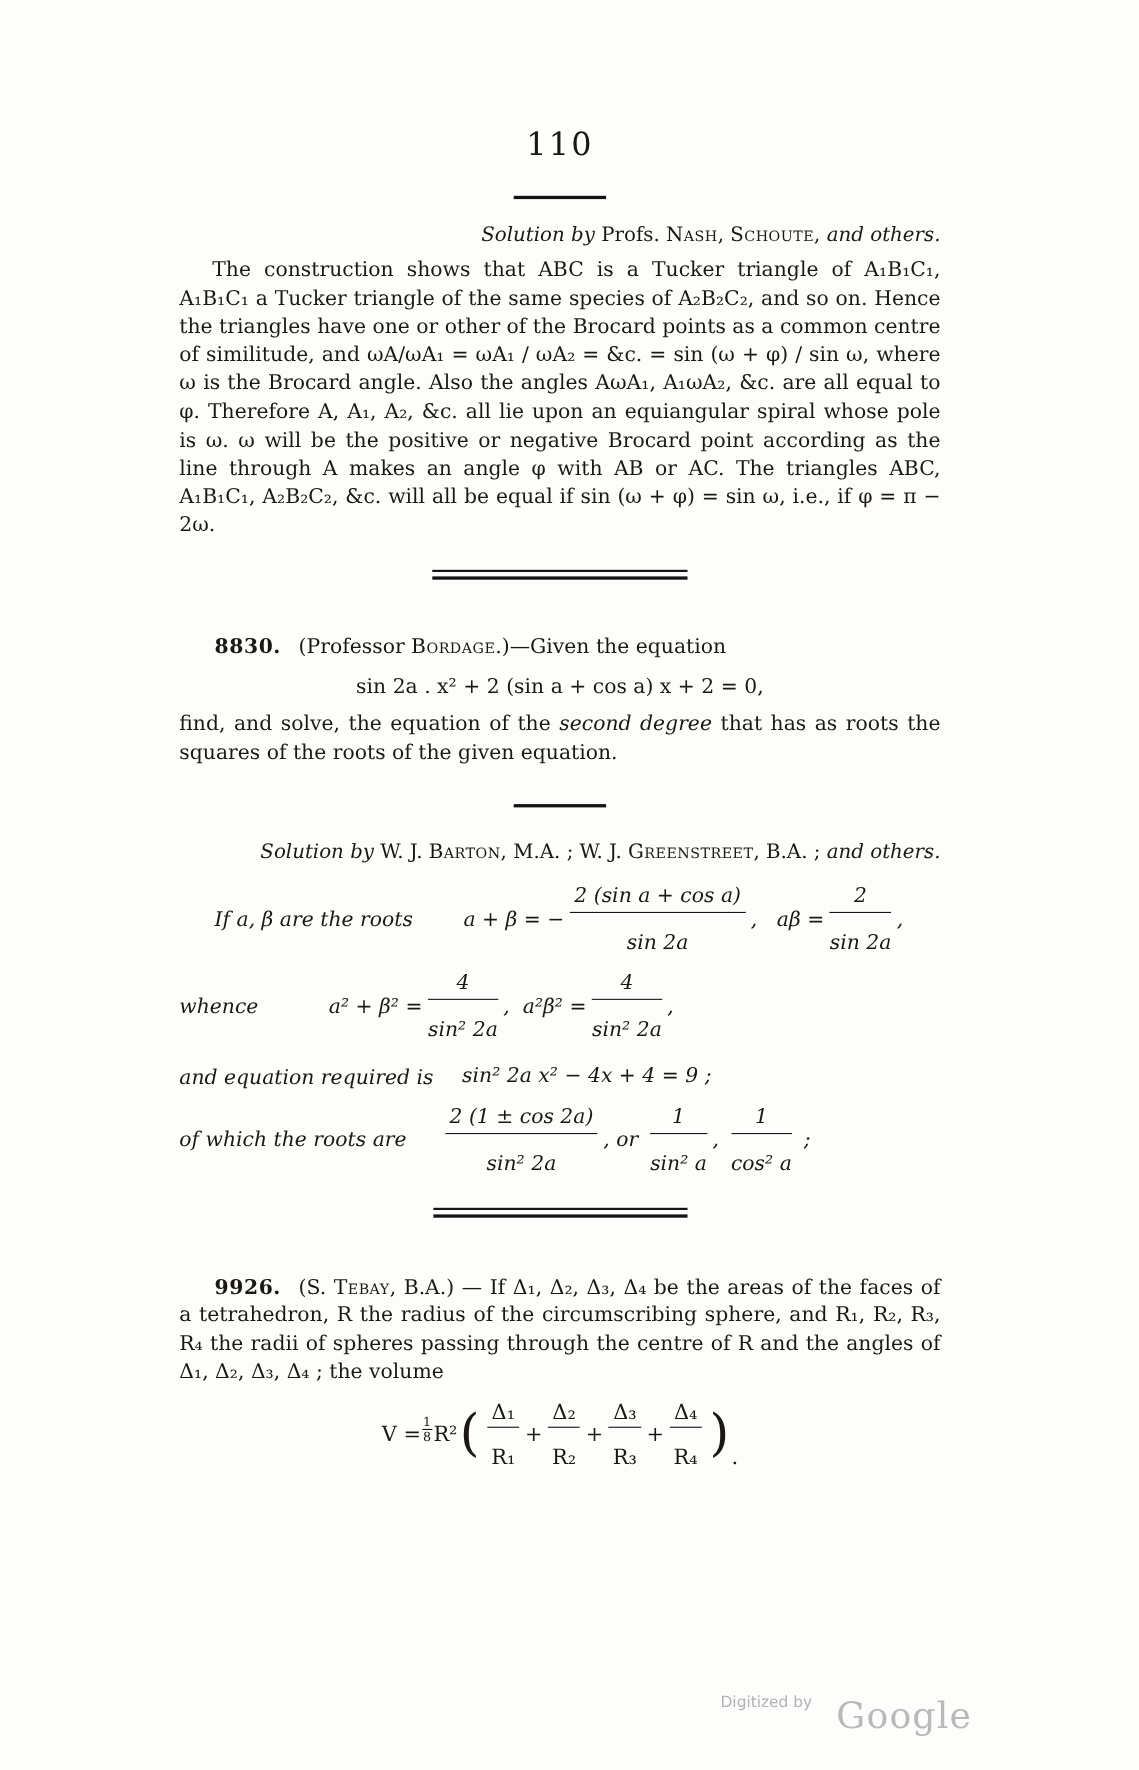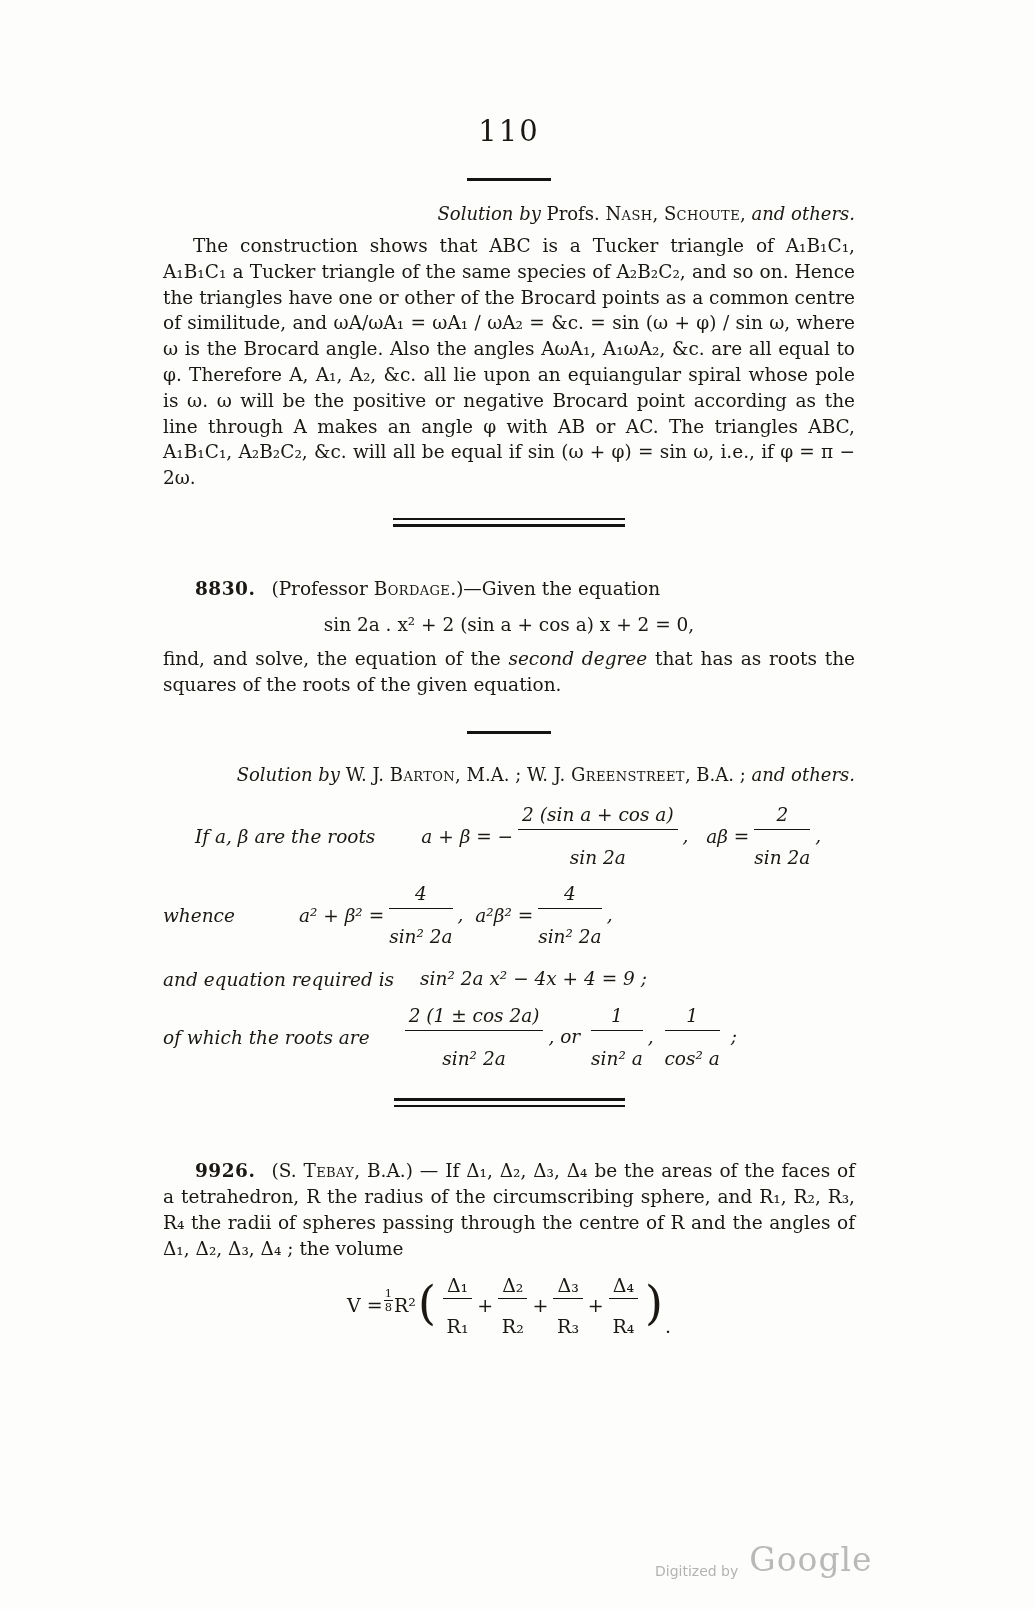--- a/index.html
+++ b/index.html
@@ -47,21 +47,21 @@
   .p-expected{margin-top:18px;}
   .p-8927{margin-top:51px;text-indent:32px;}
   .formula-8927{margin-top:12px;text-align:center;font-size:19px;}
   .tinyfrac{display:inline-block;vertical-align:-1px;line-height:1;text-align:center;font-size:11.5px;margin:0 1px;}
   .tinyfrac .tn{display:block;border-bottom:1px solid #141414;padding:0 1px 1px;}
   .tinyfrac .td{display:block;padding-top:1px;}
   .bigparen{display:inline-block;vertical-align:middle;font-size:46px;font-weight:300;margin:0 2px;transform:translateY(-2px);}
   .formula-end{display:inline-block;vertical-align:bottom;}
   .watermark{
     position:absolute;left:655px;top:1540px;
-    display:flex;align-items:flex-end;gap:11px;
+    display:flex;align-items:flex-start;gap:22px;
     white-space:nowrap;
   }
   .wm-pre{font-family:"DejaVu Sans", sans-serif;font-size:14px;color:#b3b3b3;}
   .wm-brand{font-family:"DejaVu Serif", serif;font-size:33px;color:#b9b9b9;letter-spacing:1px;}
 </style>
 </head>
 <body>
 
 <div class="page">
   <div class="column">

